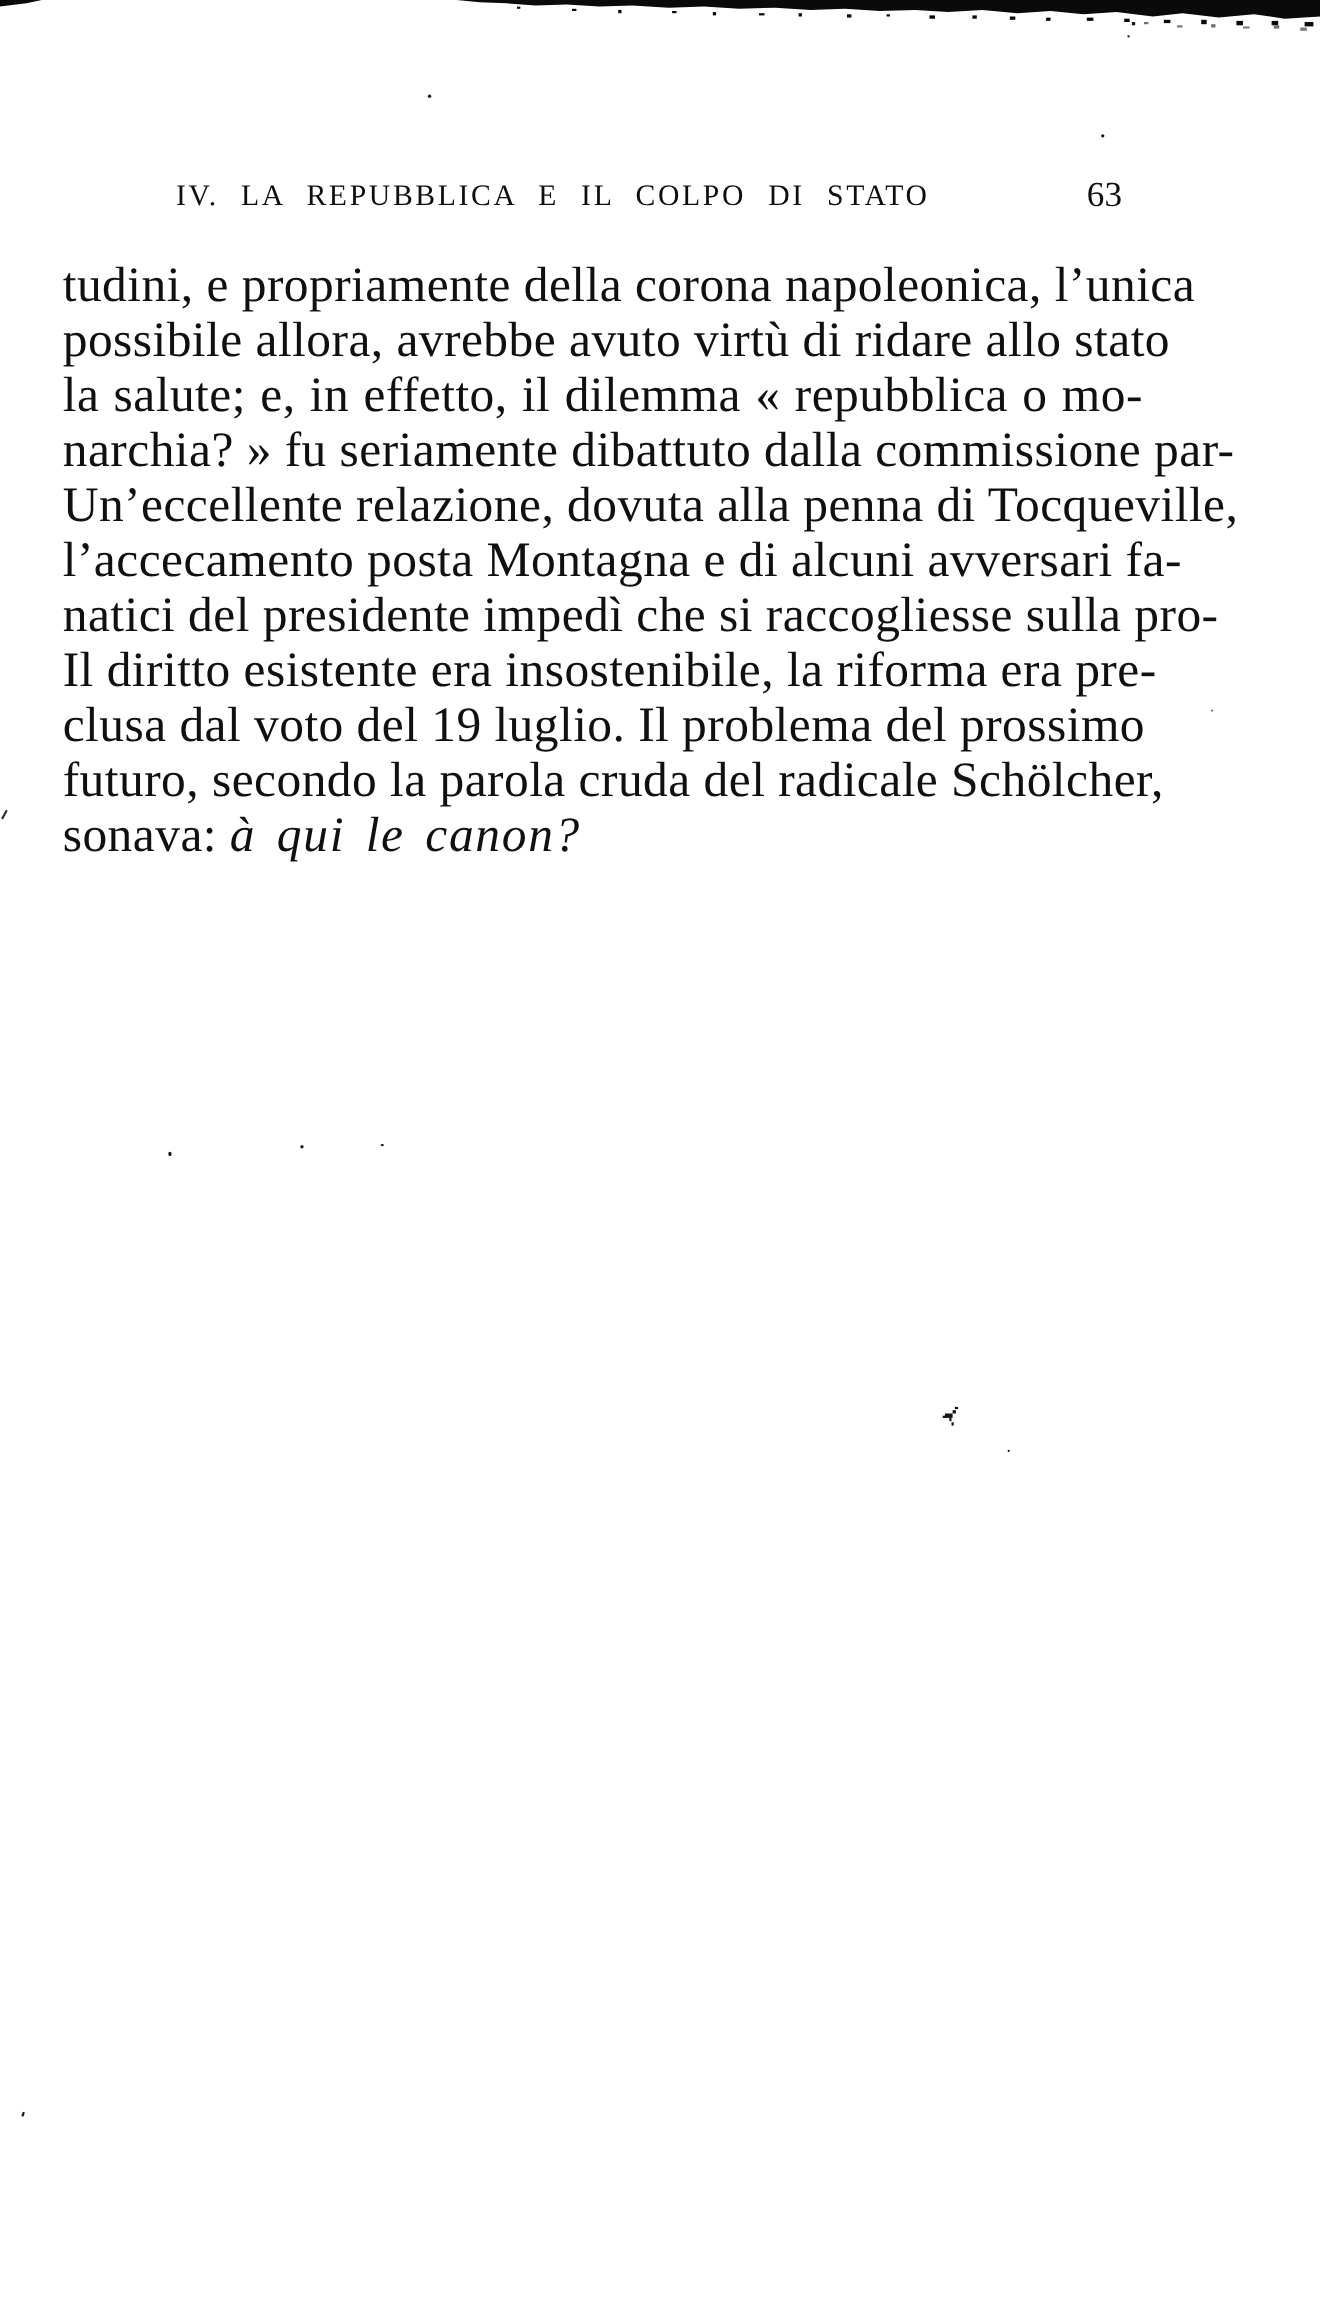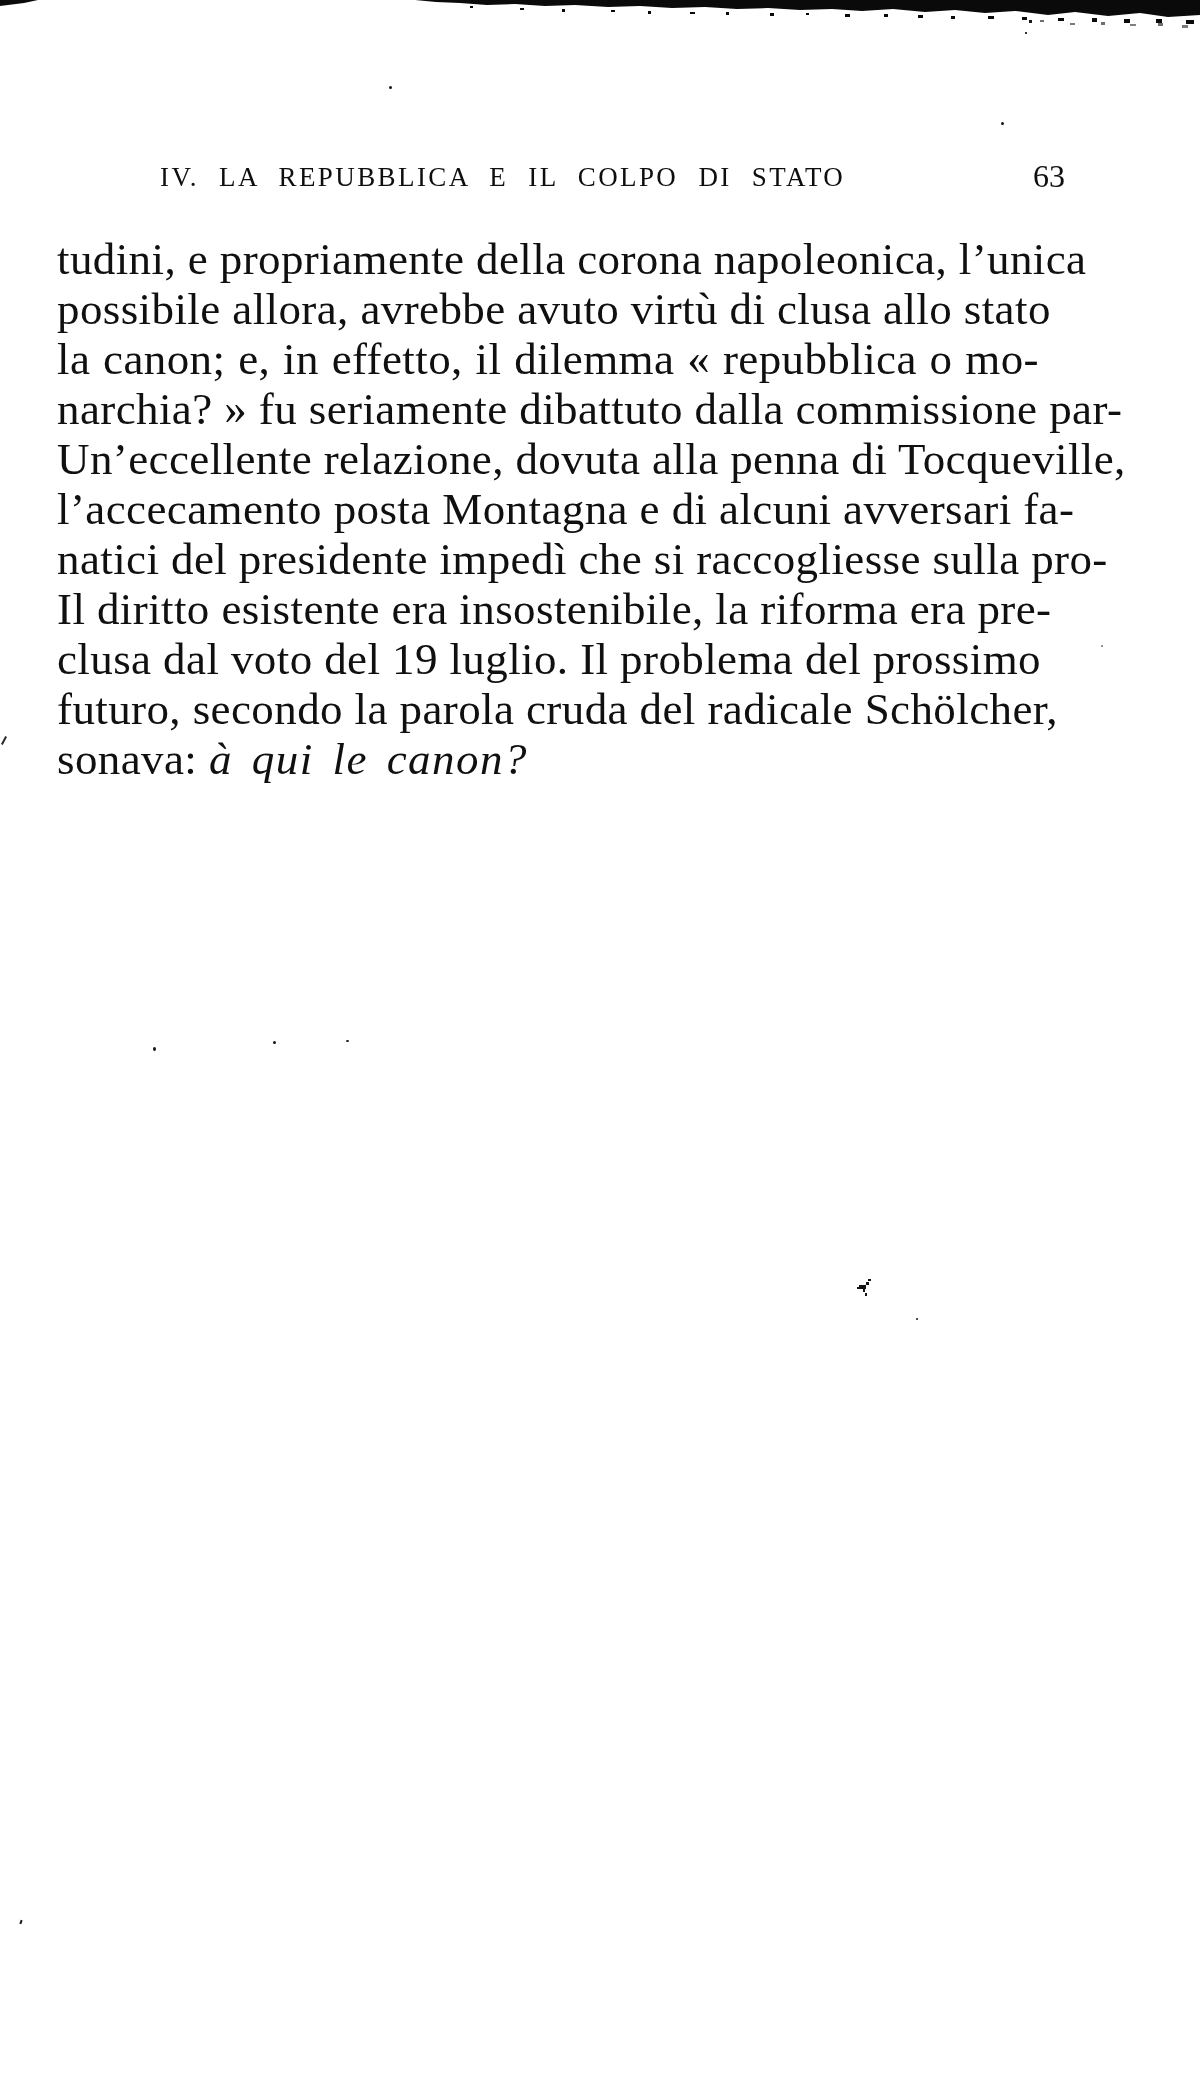--- a/index.html
+++ b/index.html
@@ -38,21 +38,20 @@
     word-spacing: 11px;
     white-space: nowrap;
     color: #0e0e0e;
   }
   .page-number {
     position: absolute;
     left: 988px;
     top: 0px;
     font-size: 32px;
     color: #0e0e0e;
-    margin-left: 45px;
   }
   .body-text {
     position: absolute;
     top: 234px;
     left: 57px;
     width: 982px;
     font-size: 45px;
     line-height: 50px;
     letter-spacing: 0.4px;
     color: #101010;
@@ -130,22 +129,22 @@
     <rect x="1025" y="32" width="2" height="2" fill="#333333"></rect>
   </svg>
 
   <div class="header">
     <span class="running-title">IV. LA REPUBBLICA E IL COLPO DI STATO</span>
     <span class="page-number">63</span>
   </div>
 
   <div class="body-text">
     <div class="line">tudini, e propriamente della corona napoleonica, l’unica</div>
-    <div class="line">possibile allora, avrebbe avuto virtù di clusa allo stato</div>
-    <div class="line">la canon; e, in effetto, il dilemma « repubblica o mo-</div>
+    <div class="line">possibile allora, avrebbe avuto virtù di ridare allo stato</div>
+    <div class="line">la salute; e, in effetto, il dilemma « repubblica o mo-</div>
     <div class="line">narchia? » fu seriamente dibattuto dalla commissione par-</div>
     <div class="line">Un’eccellente relazione, dovuta alla penna di Tocqueville,</div>
     <div class="line">l’accecamento posta Montagna e di alcuni avversari fa-</div>
     <div class="line">natici del presidente impedì che si raccogliesse sulla pro-</div>
     <div class="line">Il diritto esistente era insostenibile, la riforma era pre-</div>
     <div class="line">clusa dal voto del 19 luglio. Il problema del prossimo</div>
     <div class="line">futuro, secondo la parola cruda del radicale Schölcher,</div>
     <div class="line last">
       <span>sonava: </span><em>à qui le canon?</em>
     </div>

